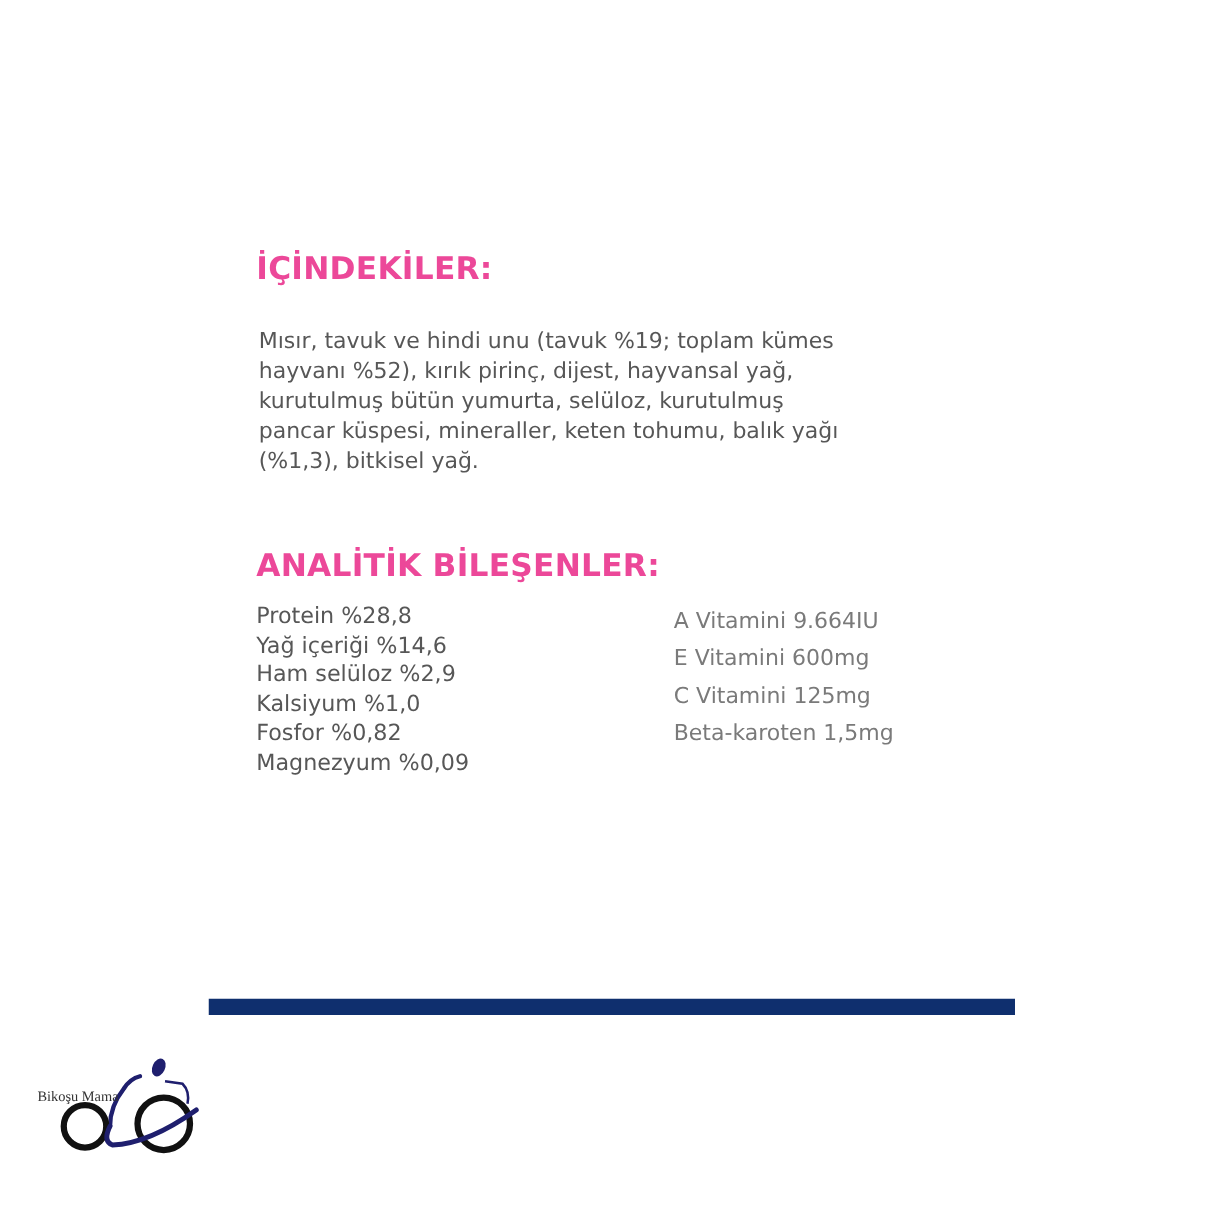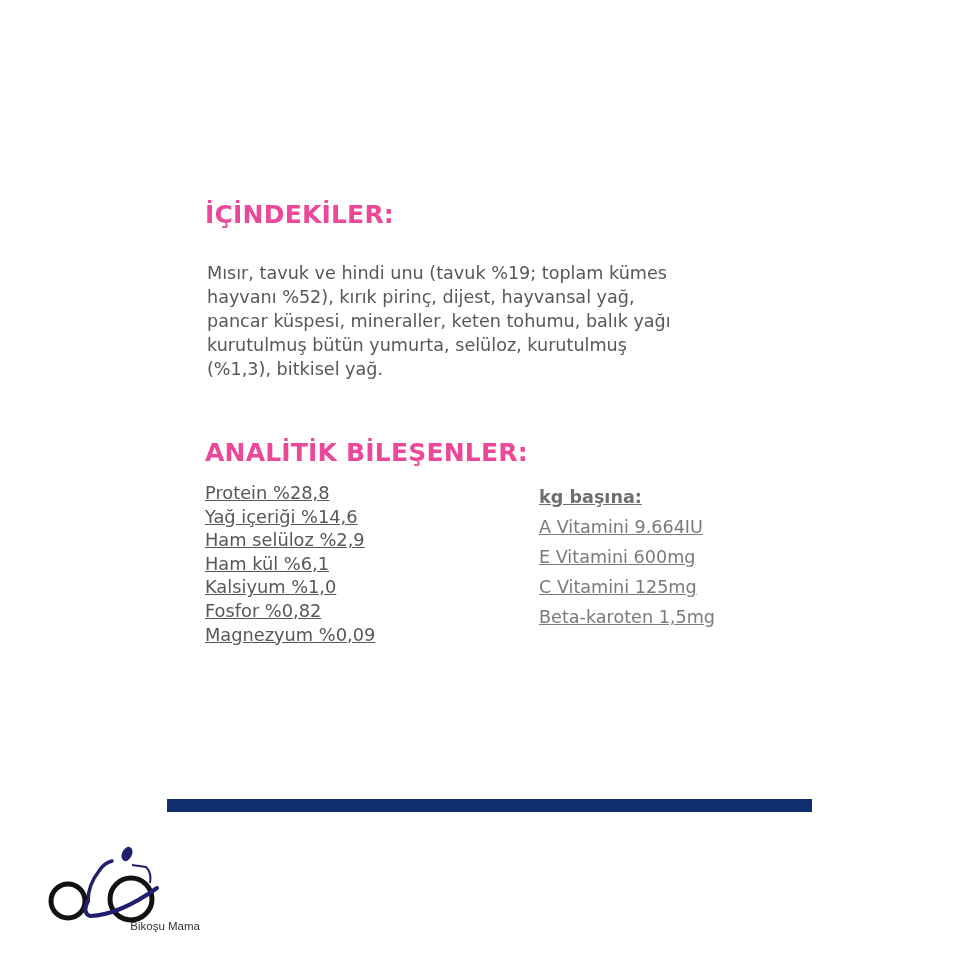--- a/index.html
+++ b/index.html
@@ -17,63 +17,61 @@
   #h-analytic { top:438px; }
   .ingredients {
     position:absolute; left:191px; top:245px; width:590px;
     color:#575757; font-size:17.6px; line-height:24px; margin:16px;
   }
   .ingredients div { white-space:nowrap; }
   .col-left {
     position:absolute; left:205px; top:481px; color:#575757;
     font-size:17.8px; line-height:23.6px;
   }
-  .col-left div, .col-right div { white-space:nowrap;text-decoration:underline; }
+  .col-left div, .col-right div { white-space:nowrap; }
   .col-right {
     position:absolute; left:539px; top:482px; color:#7a7a7a;
     font-size:17.6px; line-height:30px;
   }
   .col-right .sub { font-weight:bold; color:#6e6e6e; }
   .bar {
     position:absolute; left:167px; top:799px; width:645px; height:13px;
     background:#0f2f6e;
   }
   .logo { position:absolute; left:44px; top:843px; width:120px; height:100px; }
   .logo-text {
-    position:absolute; left:30px; top:920px; width:170px; text-align:right;
-    font-family:Liberation Sans, sans-serif; font-size:11.5px; color:#333;
+    position:absolute; left:30px; top:872px; width:170px; text-align:left;
+    font-family:Liberation Serif, serif; font-size:11.5px; color:#333;
   }
 </style>
 </head>
 <body>
 
 <h2 id="h-ingredients" class="heading">İÇİNDEKİLER:</h2>
 
 <div class="ingredients">
   <div>Mısır, tavuk ve hindi unu (tavuk %19; toplam kümes</div>
   <div>hayvanı %52), kırık pirinç, dijest, hayvansal yağ,</div>
+  <div>kurutulmuş bütün yumurta, selüloz, kurutulmuş</div>
   <div>pancar küspesi, mineraller, keten tohumu, balık yağı</div>
-  <div>kurutulmuş bütün yumurta, selüloz, kurutulmuş</div>
   <div>(%1,3), bitkisel yağ.</div>
 </div>
 
 <h2 id="h-analytic" class="heading">ANALİTİK BİLEŞENLER:</h2>
 
 <div class="col-left">
   <div>Protein %28,8</div>
   <div>Yağ içeriği %14,6</div>
   <div>Ham selüloz %2,9</div>
-  <div>Ham kül %6,1</div>
   <div>Kalsiyum %1,0</div>
   <div>Fosfor %0,82</div>
   <div>Magnezyum %0,09</div>
 </div>
 
 <div class="col-right">
-  <div class="sub">kg başına:</div>
   <div>A Vitamini 9.664IU</div>
   <div>E Vitamini 600mg</div>
   <div>C Vitamini 125mg</div>
   <div>Beta-karoten 1,5mg</div>
 </div>
 
 <div class="bar"></div>
 
 <svg class="logo" viewBox="0 0 120 100">
   <ellipse cx="83" cy="11" rx="5" ry="7.5" transform="rotate(25 83 11)" fill="#1f1f6e"></ellipse>

